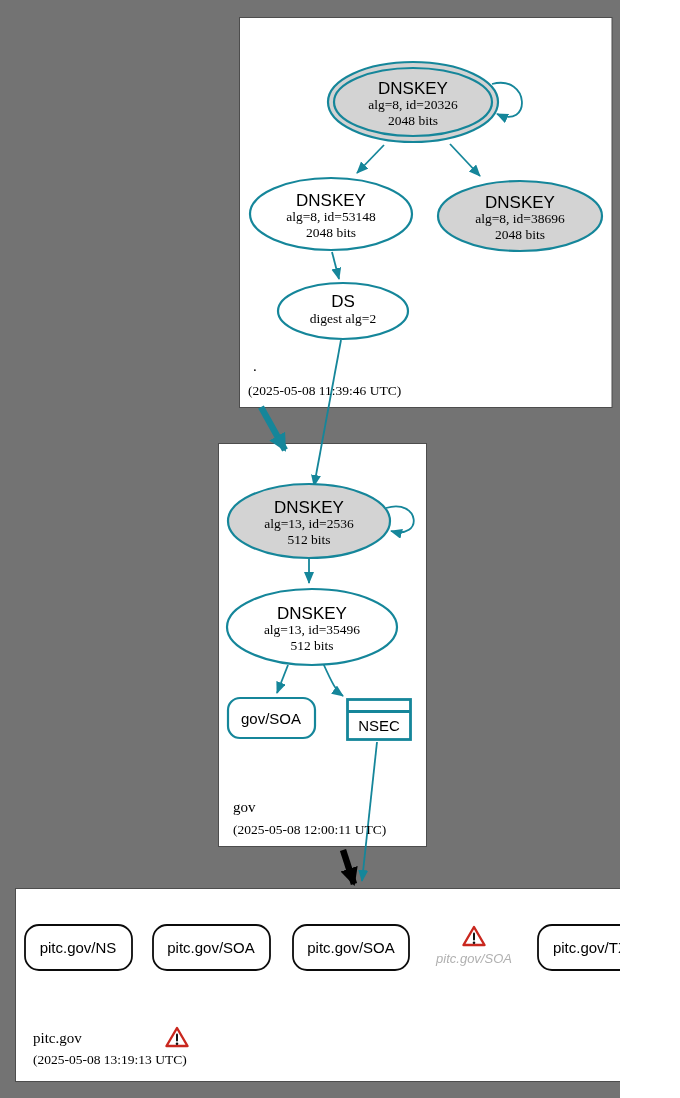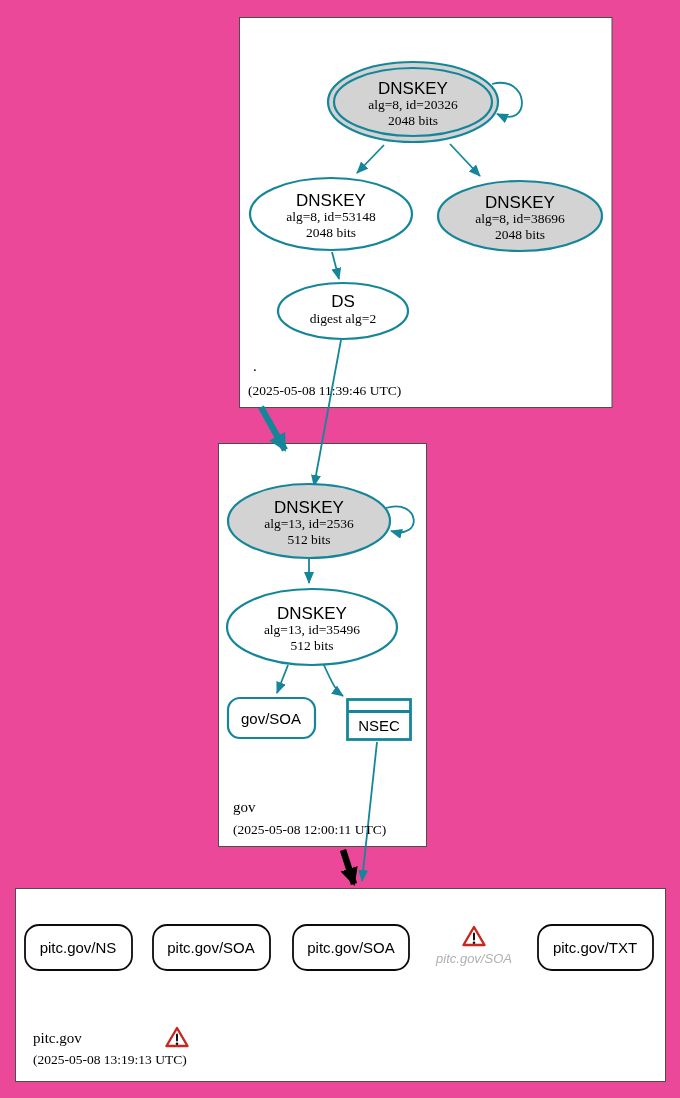--- a/index.html
+++ b/index.html
@@ -1,16 +1,16 @@
 <!DOCTYPE html>
 <html><head>
 <meta charset="utf-8">
 <style>
   html,body{margin:0;padding:0;background:#fff;}
-  .canvas{position:relative;width:680px;height:1098px;background:#ec4899;overflow:hidden;}
+  .canvas{position:relative;width:620px;height:1098px;background:#737373;overflow:hidden;}
   svg{position:absolute;left:0;top:0;}
   .zone-box{fill:#ffffff;stroke:#4d4d4d;stroke-width:1;}
   .edge{stroke:#15869a;stroke-width:1.8;fill:none;}
   .edge-thick{stroke:#15869a;stroke-width:6.5;fill:none;}
   .edge-black-thick{stroke:#000000;stroke-width:6.5;fill:none;}
   .key-ellipse{stroke:#15869a;stroke-width:2.2;}
   .gray{fill:#d3d3d3;}
   .white{fill:#ffffff;}
   .rrset-rect{fill:#ffffff;stroke:#0b0b0b;stroke-width:1.8;}
   .nsec-rect{fill:#ffffff;stroke:#15869a;stroke-width:2.8;}

